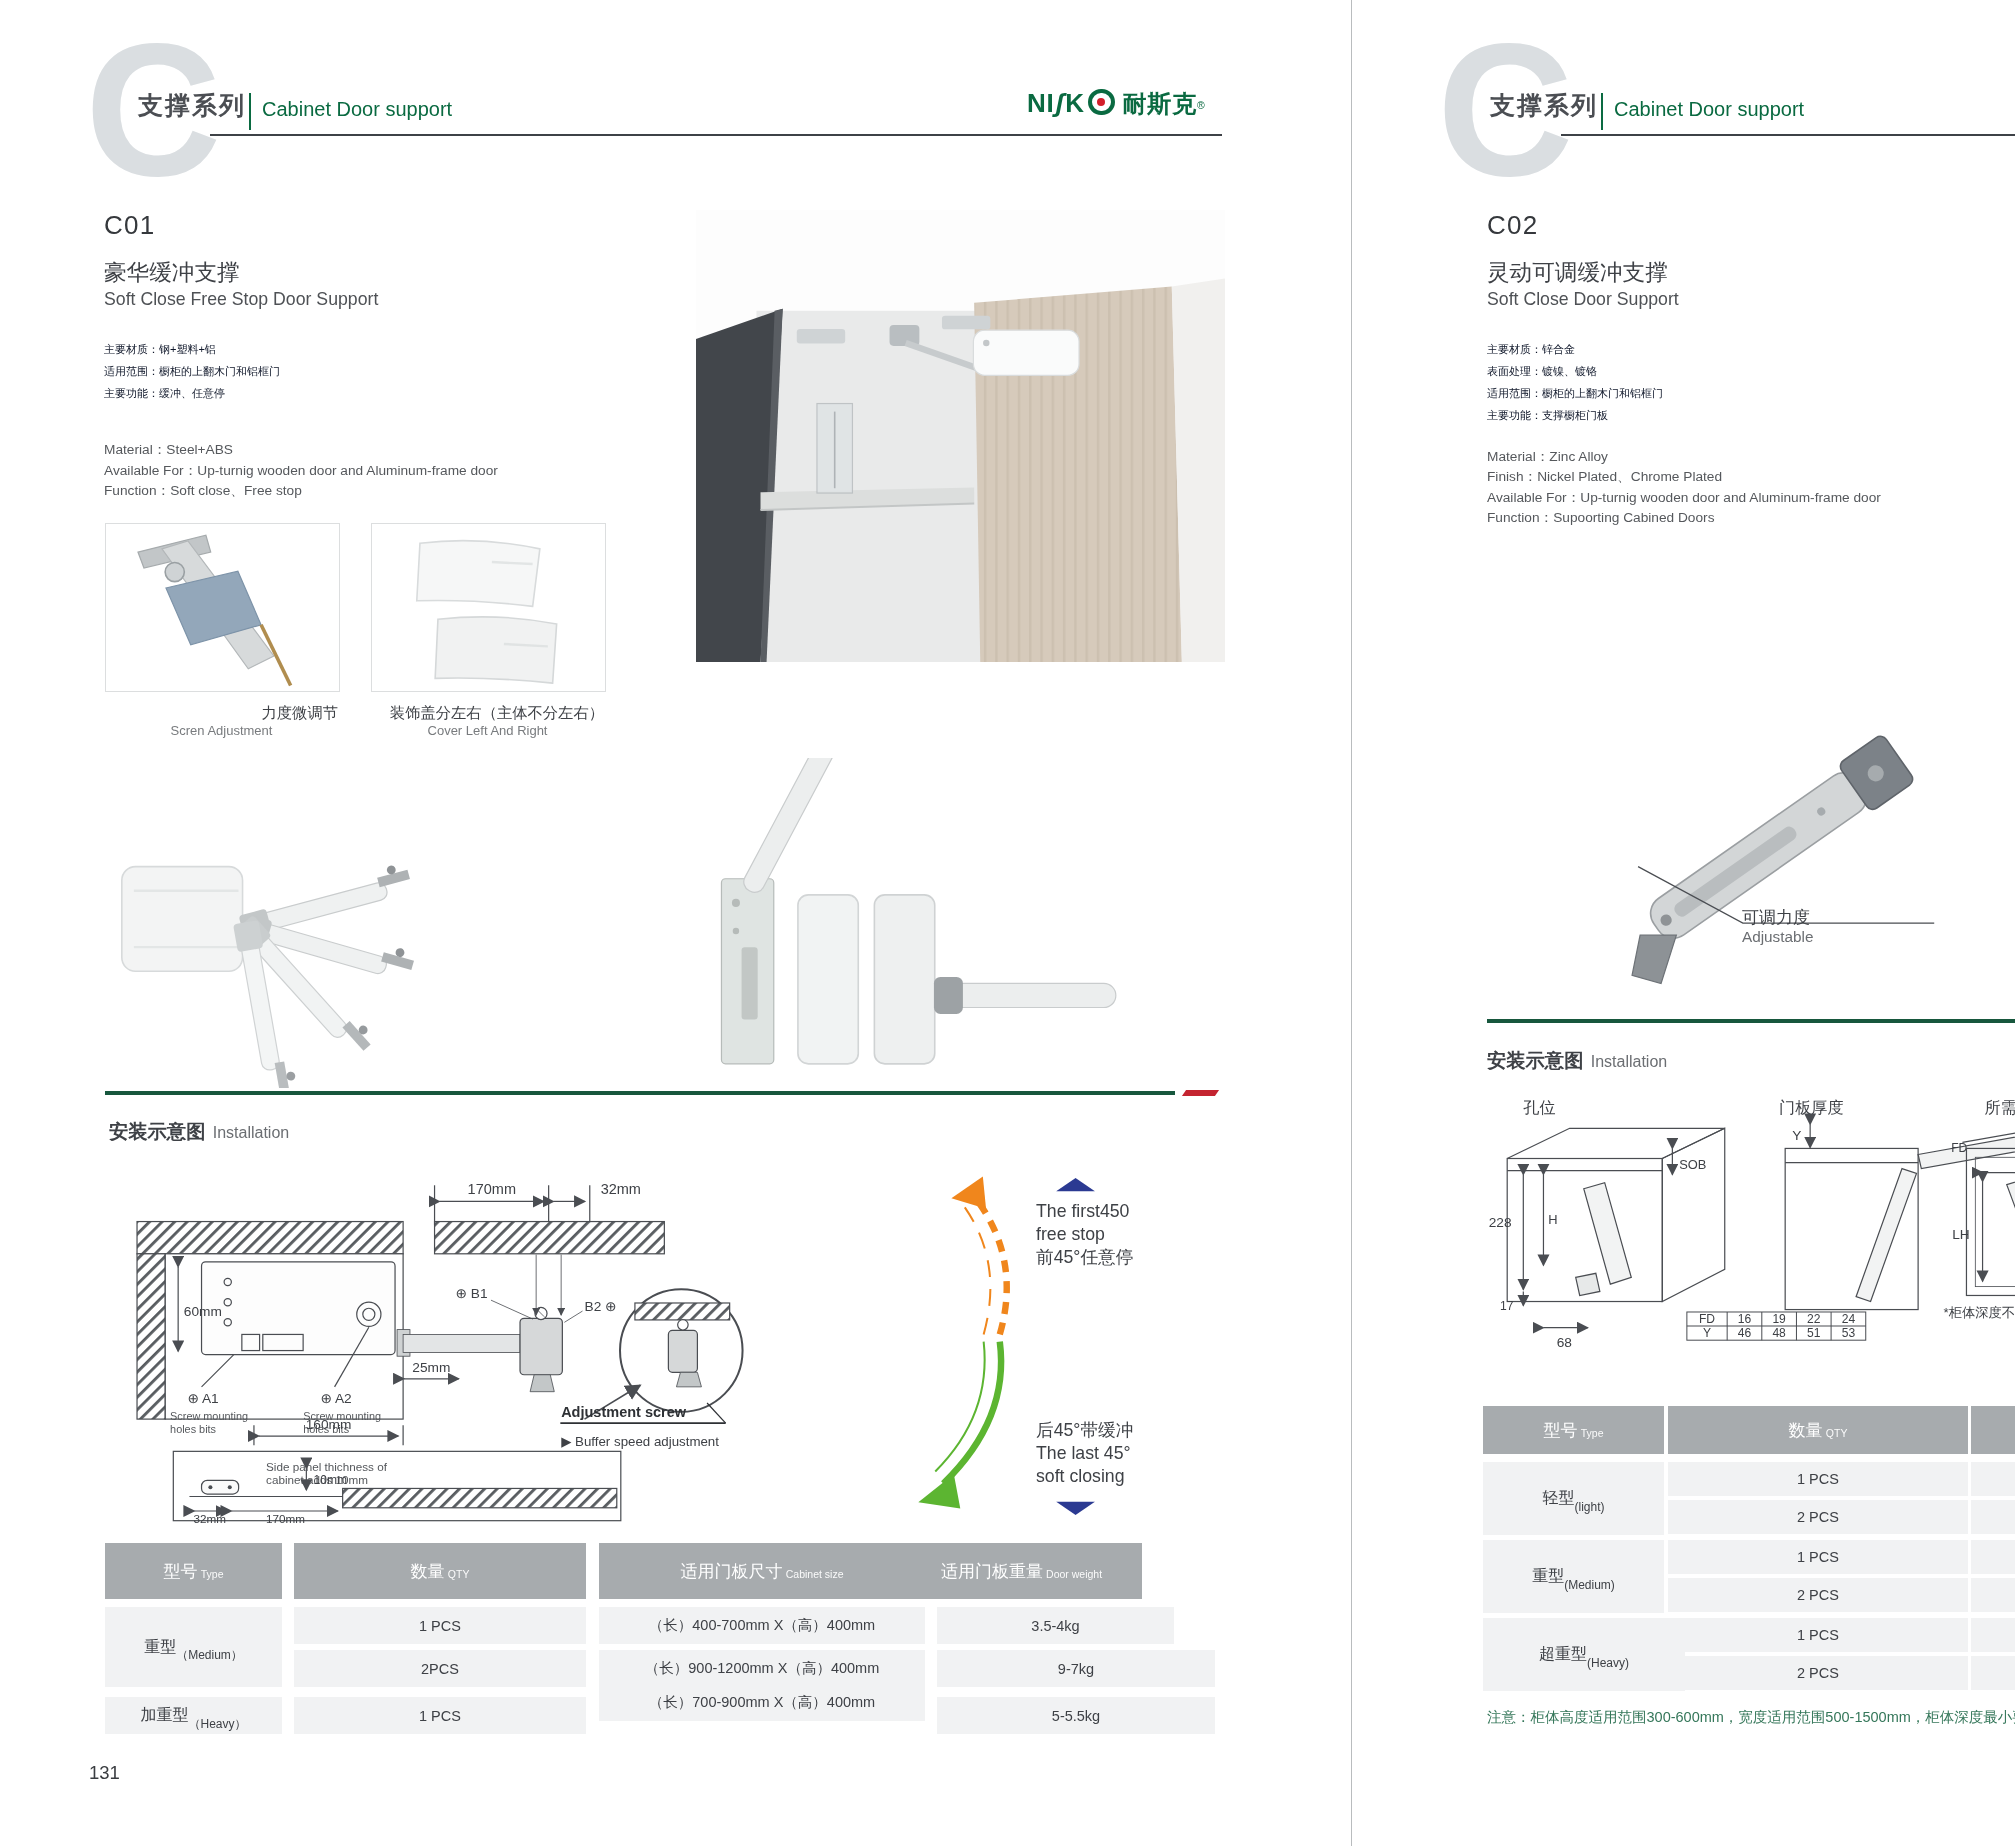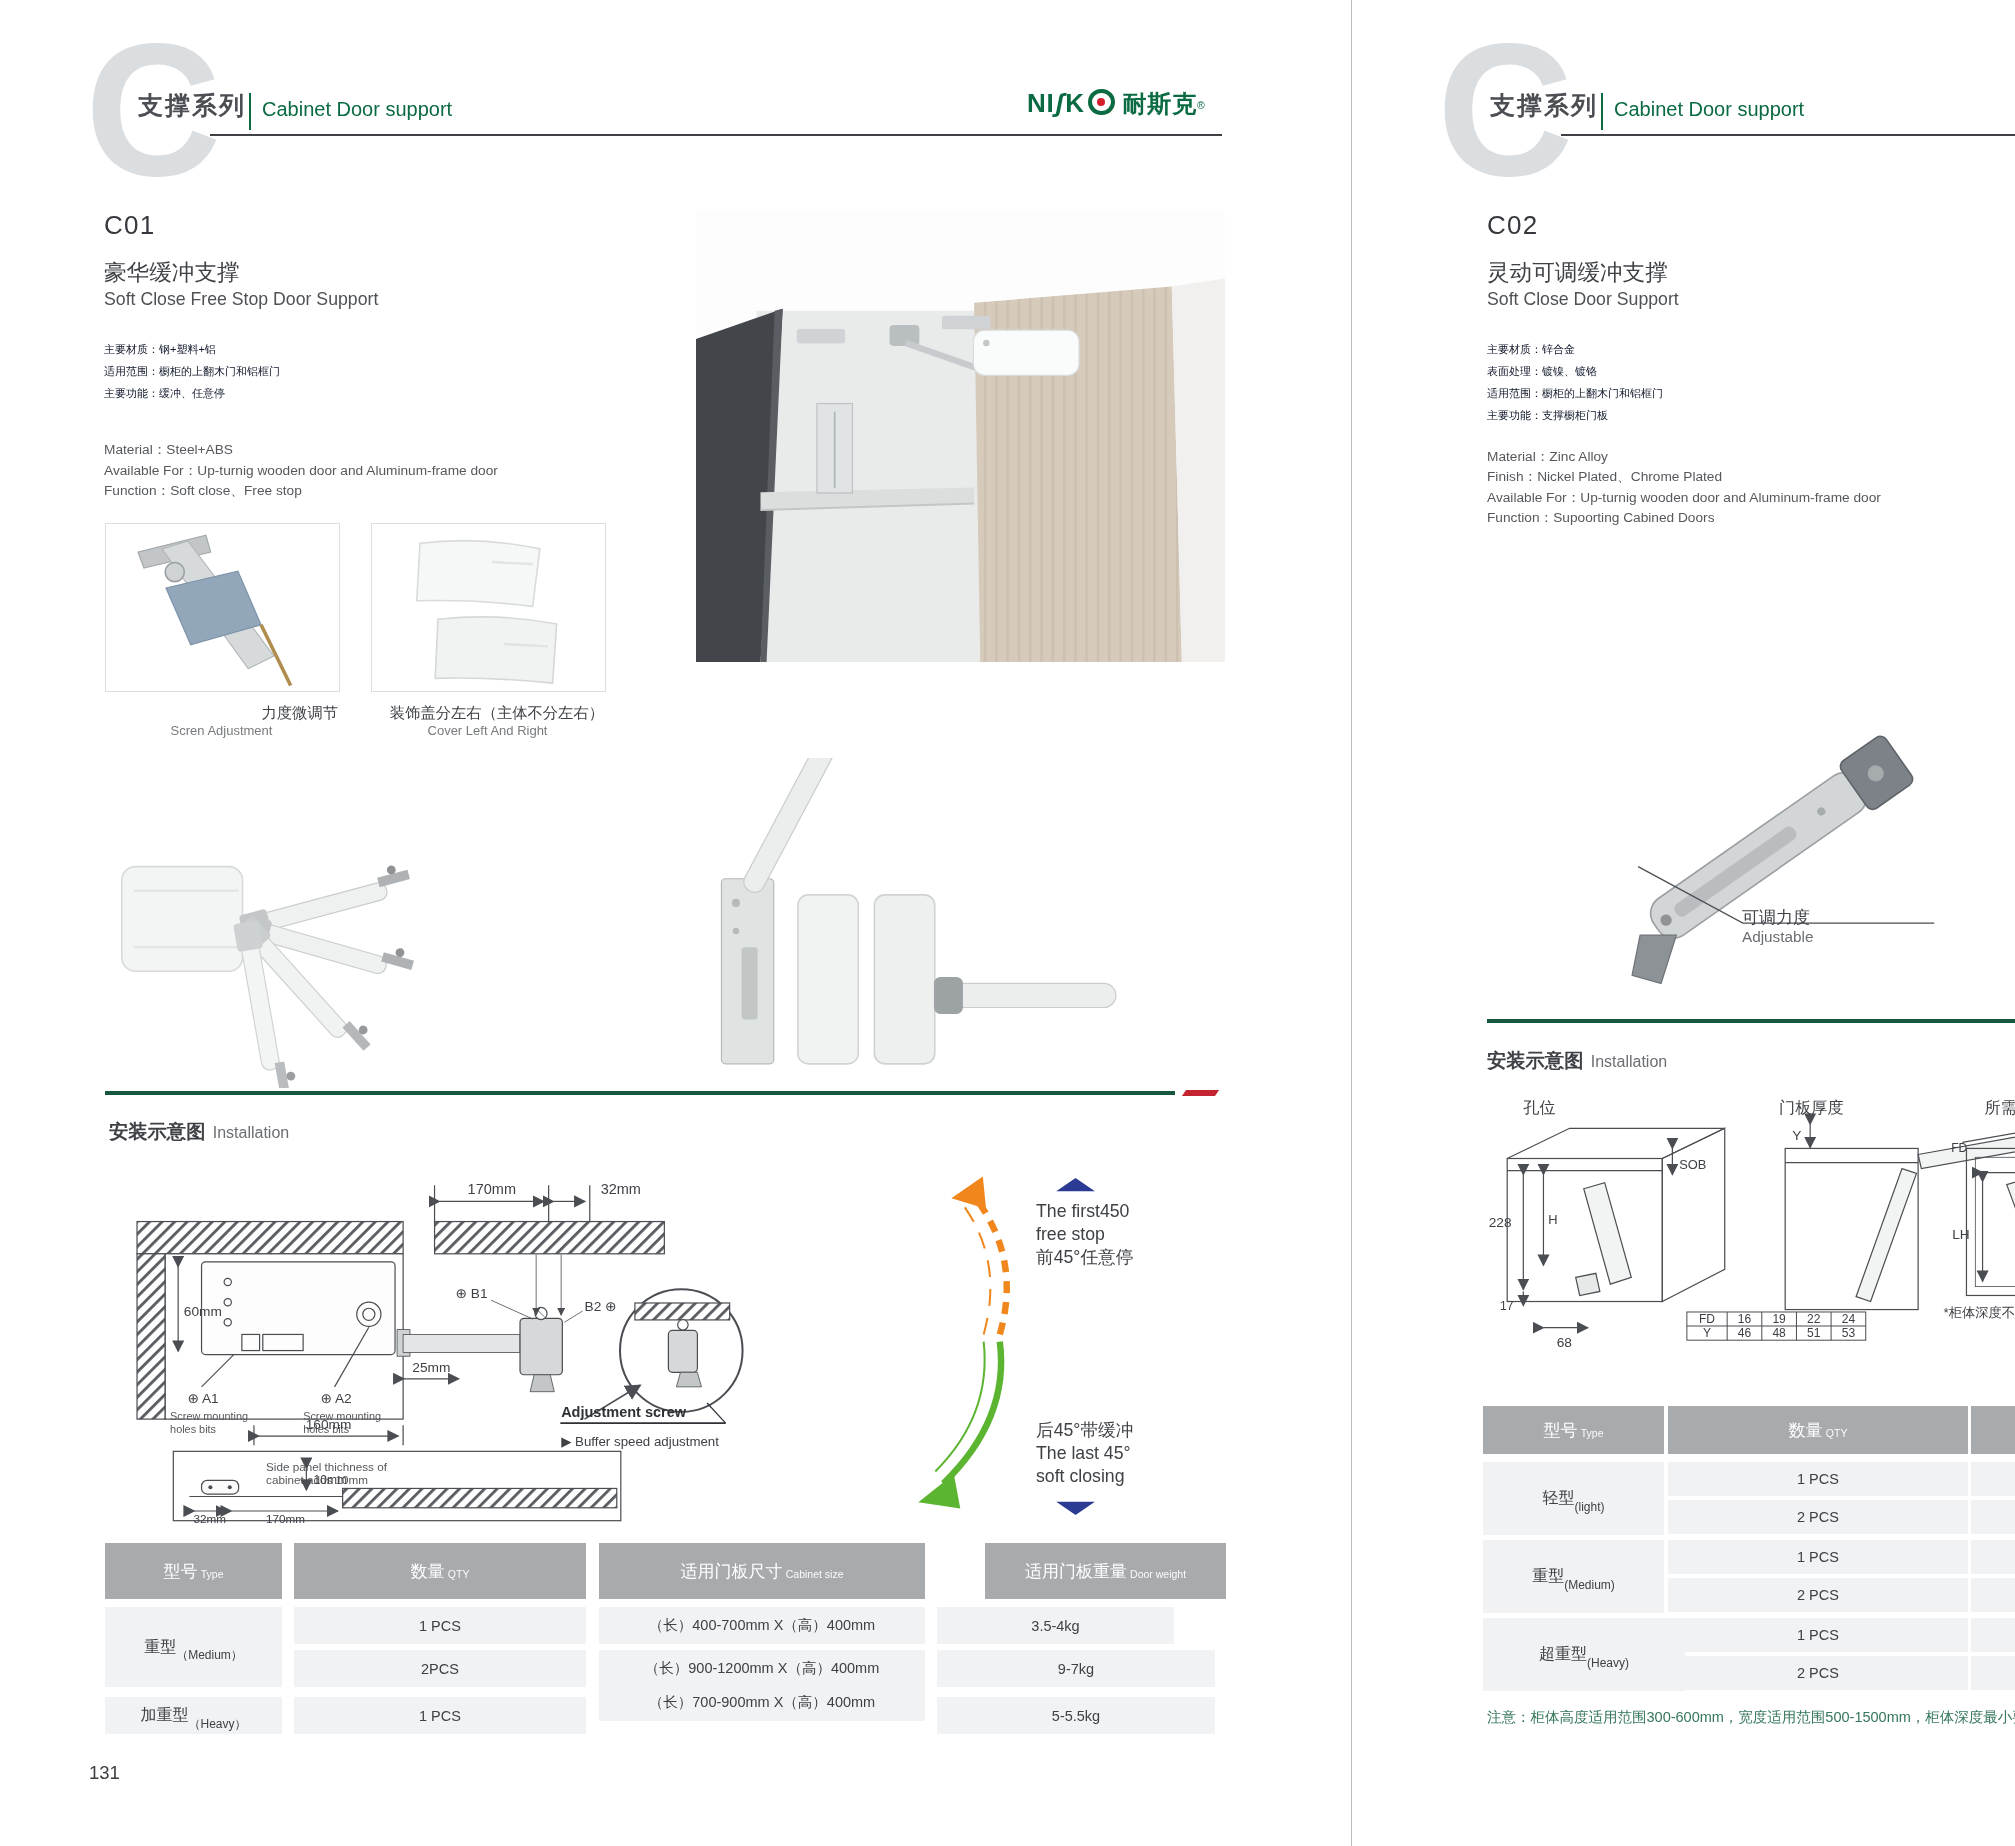--- a/index.html
+++ b/index.html
@@ -291,21 +291,21 @@
         <span class="en">Type</span>
       </div>
     <div class="th" style="left:189px;top:0;width:292px;height:56px">
         <span class="cn">数量</span>
         <span class="en">QTY</span>
       </div>
     <div class="th" style="left:494px;top:0;width:326px;height:56px">
         <span class="cn">适用门板尺寸</span>
         <span class="en">Cabinet size</span>
       </div>
-    <div class="th" style="left:880px;top:0;width:241px;height:56px">
+    <div class="th" style="left:796px;top:0;width:241px;height:56px">
         <span class="cn">适用门板重量</span>
         <span class="en">Door weight</span>
       </div>
 
     <div class="td" style="left:0;top:64px;width:177px;height:80px">
         <span class="cn">重型</span>
         <span class="en">（Medium）</span>
       </div>
     <div class="td" style="left:189px;top:64px;width:292px;height:37px">1 PCS</div>
     <div class="td" style="left:494px;top:64px;width:326px;height:37px">（长）400-700mm X（高）400mm</div>

